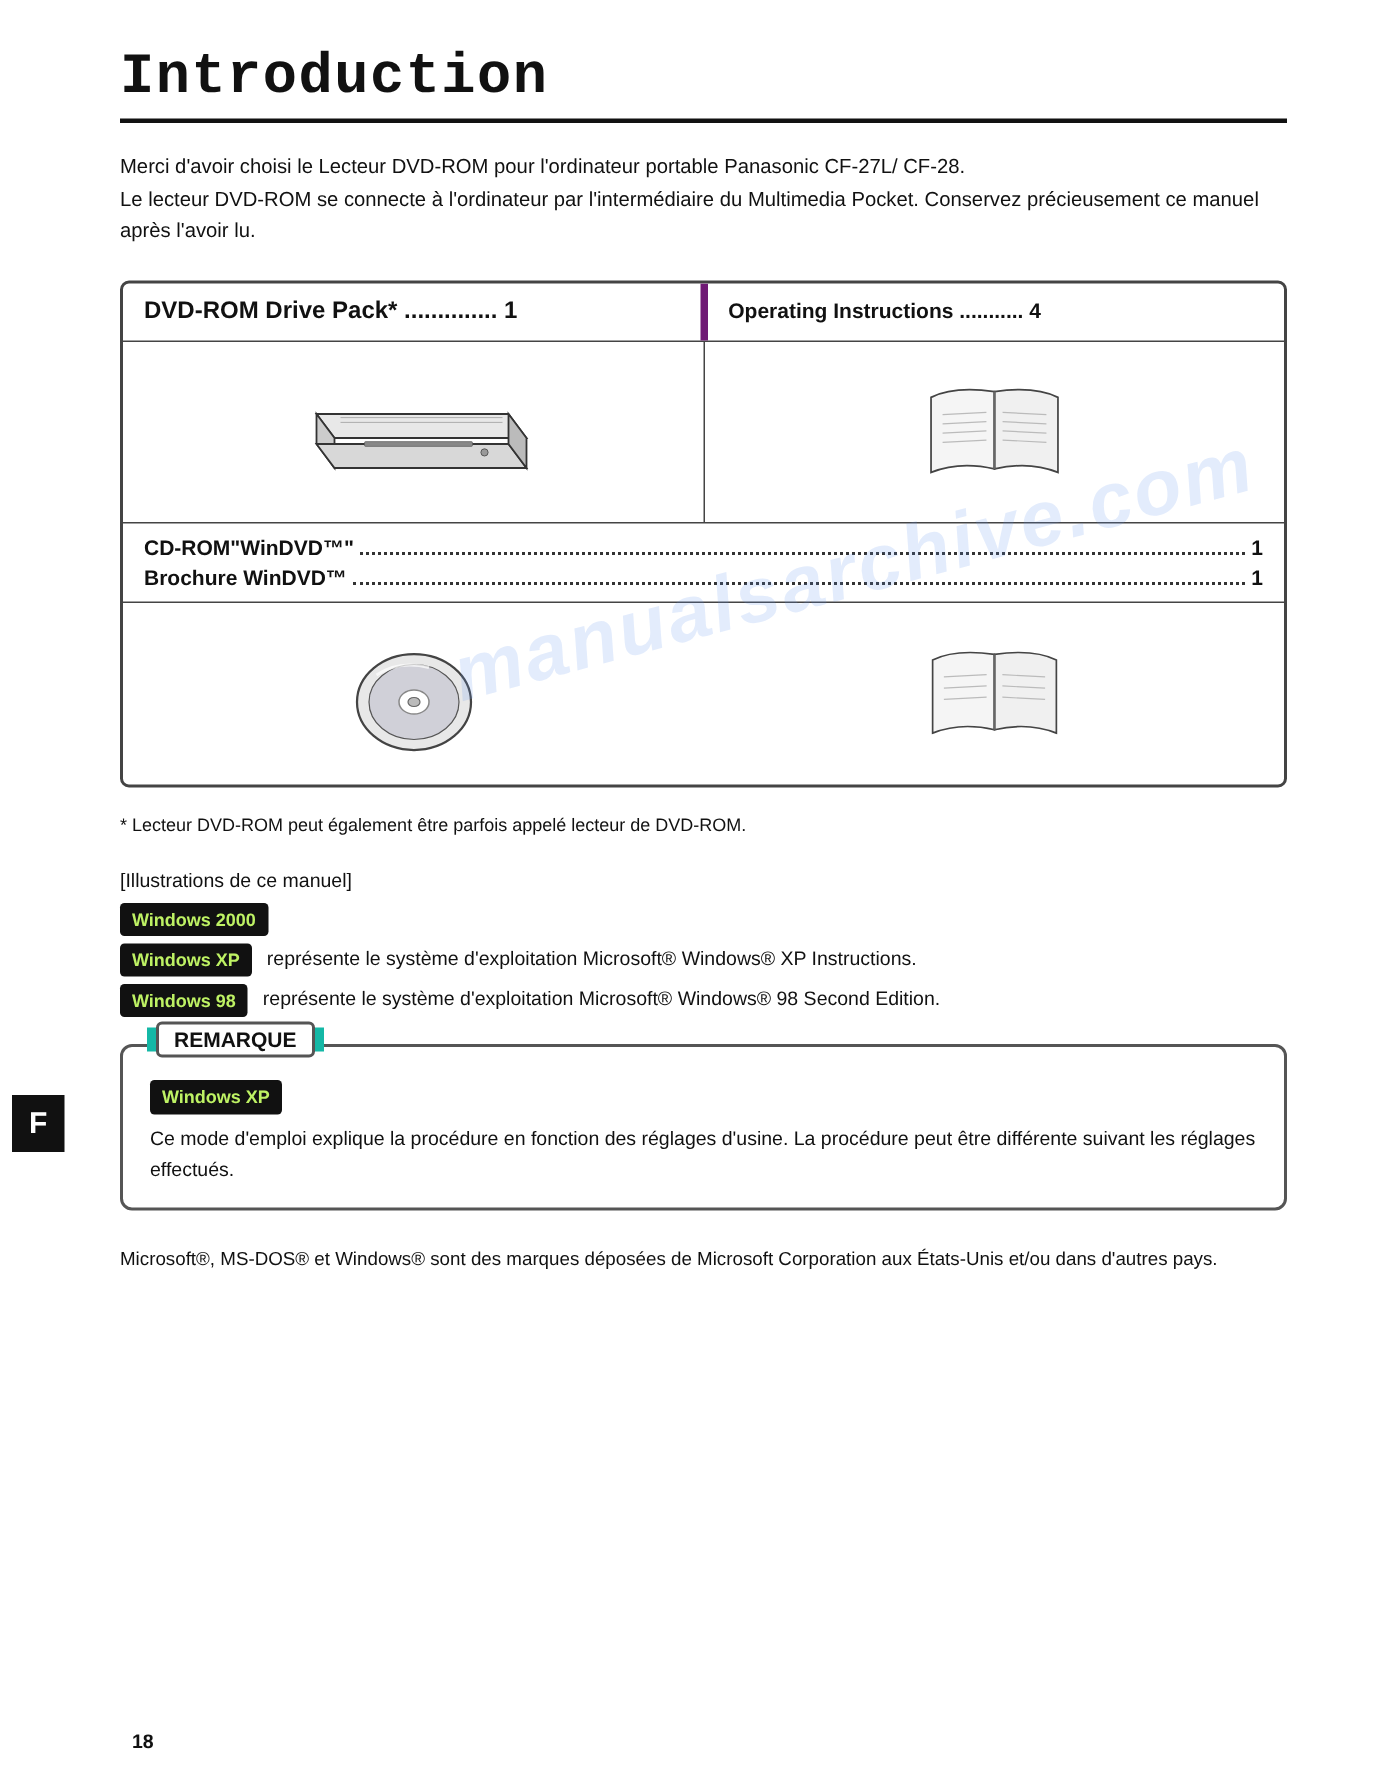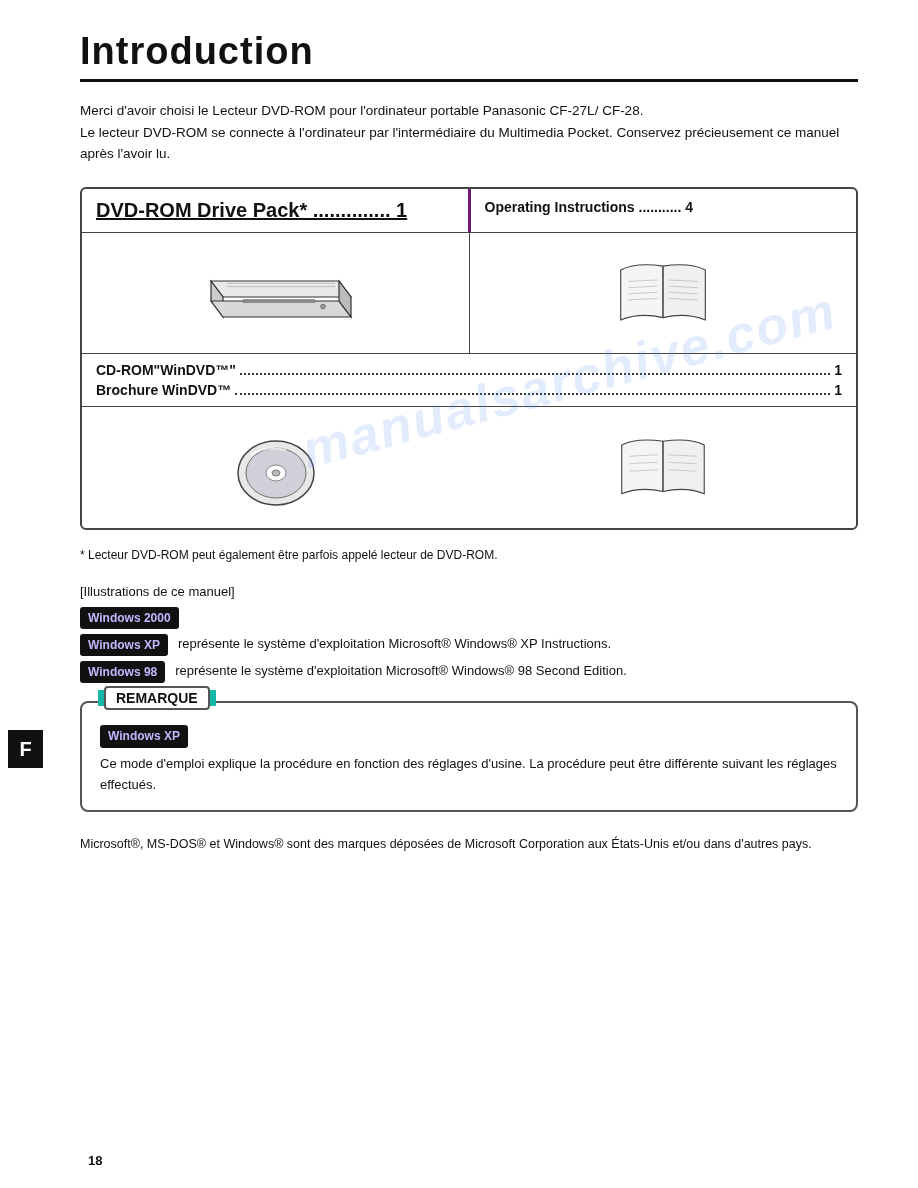--- a/index.html
+++ b/index.html
@@ -19,20 +19,21 @@
       padding: 30px 60px 40px 80px;
       position: relative;
     }
 
     
     .page-title {
       font-size: 38px;
       font-weight: bold;
       margin-bottom: 6px;
       letter-spacing: 1px;
+      font-family: Liberation Mono, monospace;
     }
     .title-underline {
       border: none;
       border-top: 3px solid #111;
       margin-bottom: 18px;
     }
 
     
     .intro-text {
       font-size: 13.5px;
@@ -47,24 +48,23 @@
       margin-bottom: 18px;
       overflow: hidden;
     }
     .contents-header-row {
       display: flex;
       border-bottom: 1px solid #444;
     }
     .contents-header-left {
       flex: 1;
       font-weight: bold;
-      font-size: 20px;
+      font-size: 16px;
       padding: 10px 14px;
-      border-right: 3px solid #701a75;
-      text-decoration: underline;
+      border-right: 5px solid #701a75;
     }
     .contents-header-right {
       flex: 1;
       font-weight: bold;
       font-size: 14px;
       padding: 10px 14px;
     }
     .contents-image-row {
       display: flex;
       border-bottom: 1px solid #444;
@@ -168,21 +168,21 @@
     .illustration-row {
       display: flex;
       align-items: flex-start;
       margin-bottom: 5px;
       font-size: 13px;
       line-height: 1.5;
     }
     .os-badge {
       display: inline-block;
       background: #111;
-      color: #c4b5fd;
+      color: #bef264;
       font-size: 12px;
       font-weight: bold;
       padding: 2px 8px;
       border-radius: 3px;
       white-space: nowrap;
       margin-right: 10px;
       flex-shrink: 0;
     }
     .illustration-desc {
       font-size: 13px;

